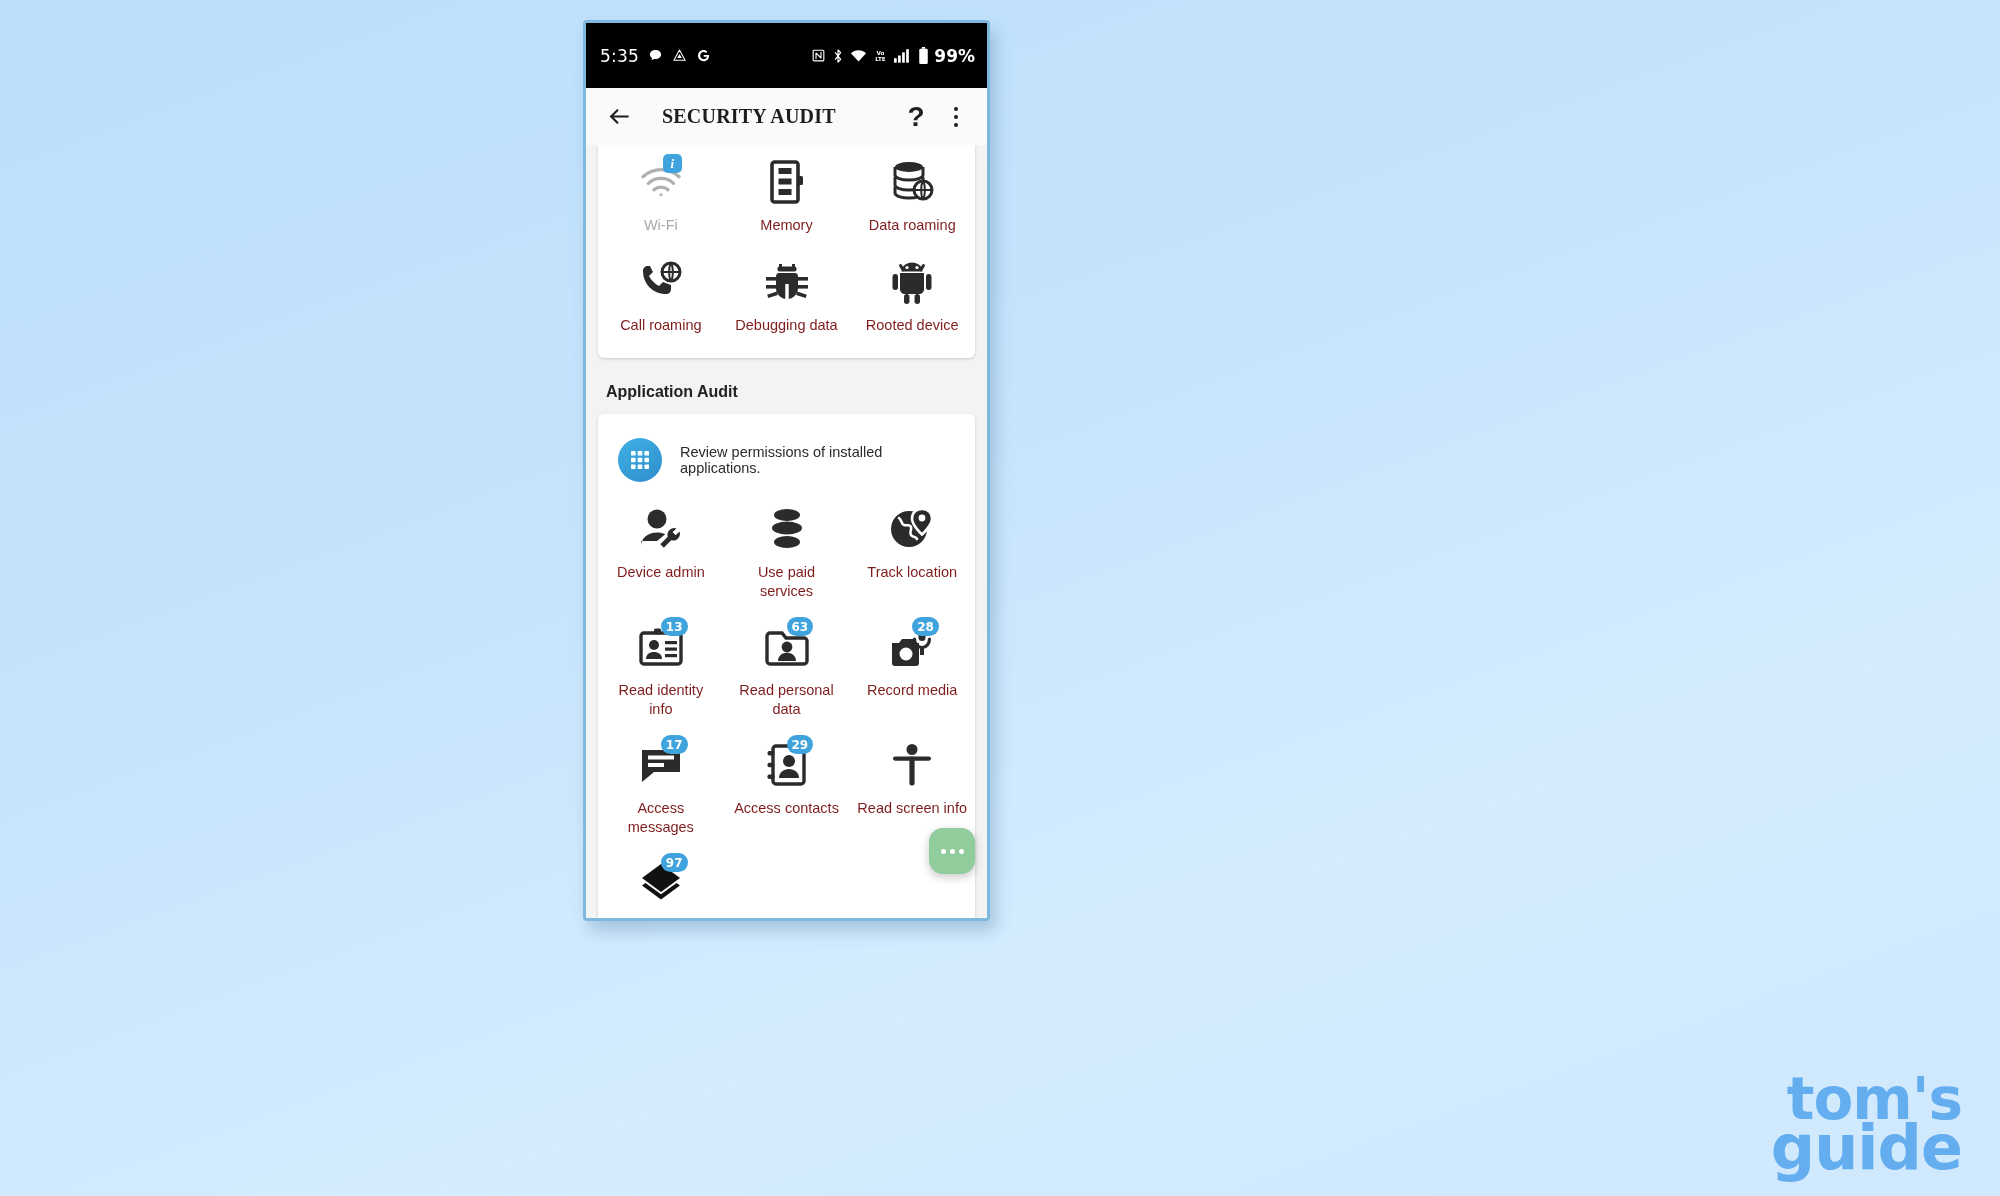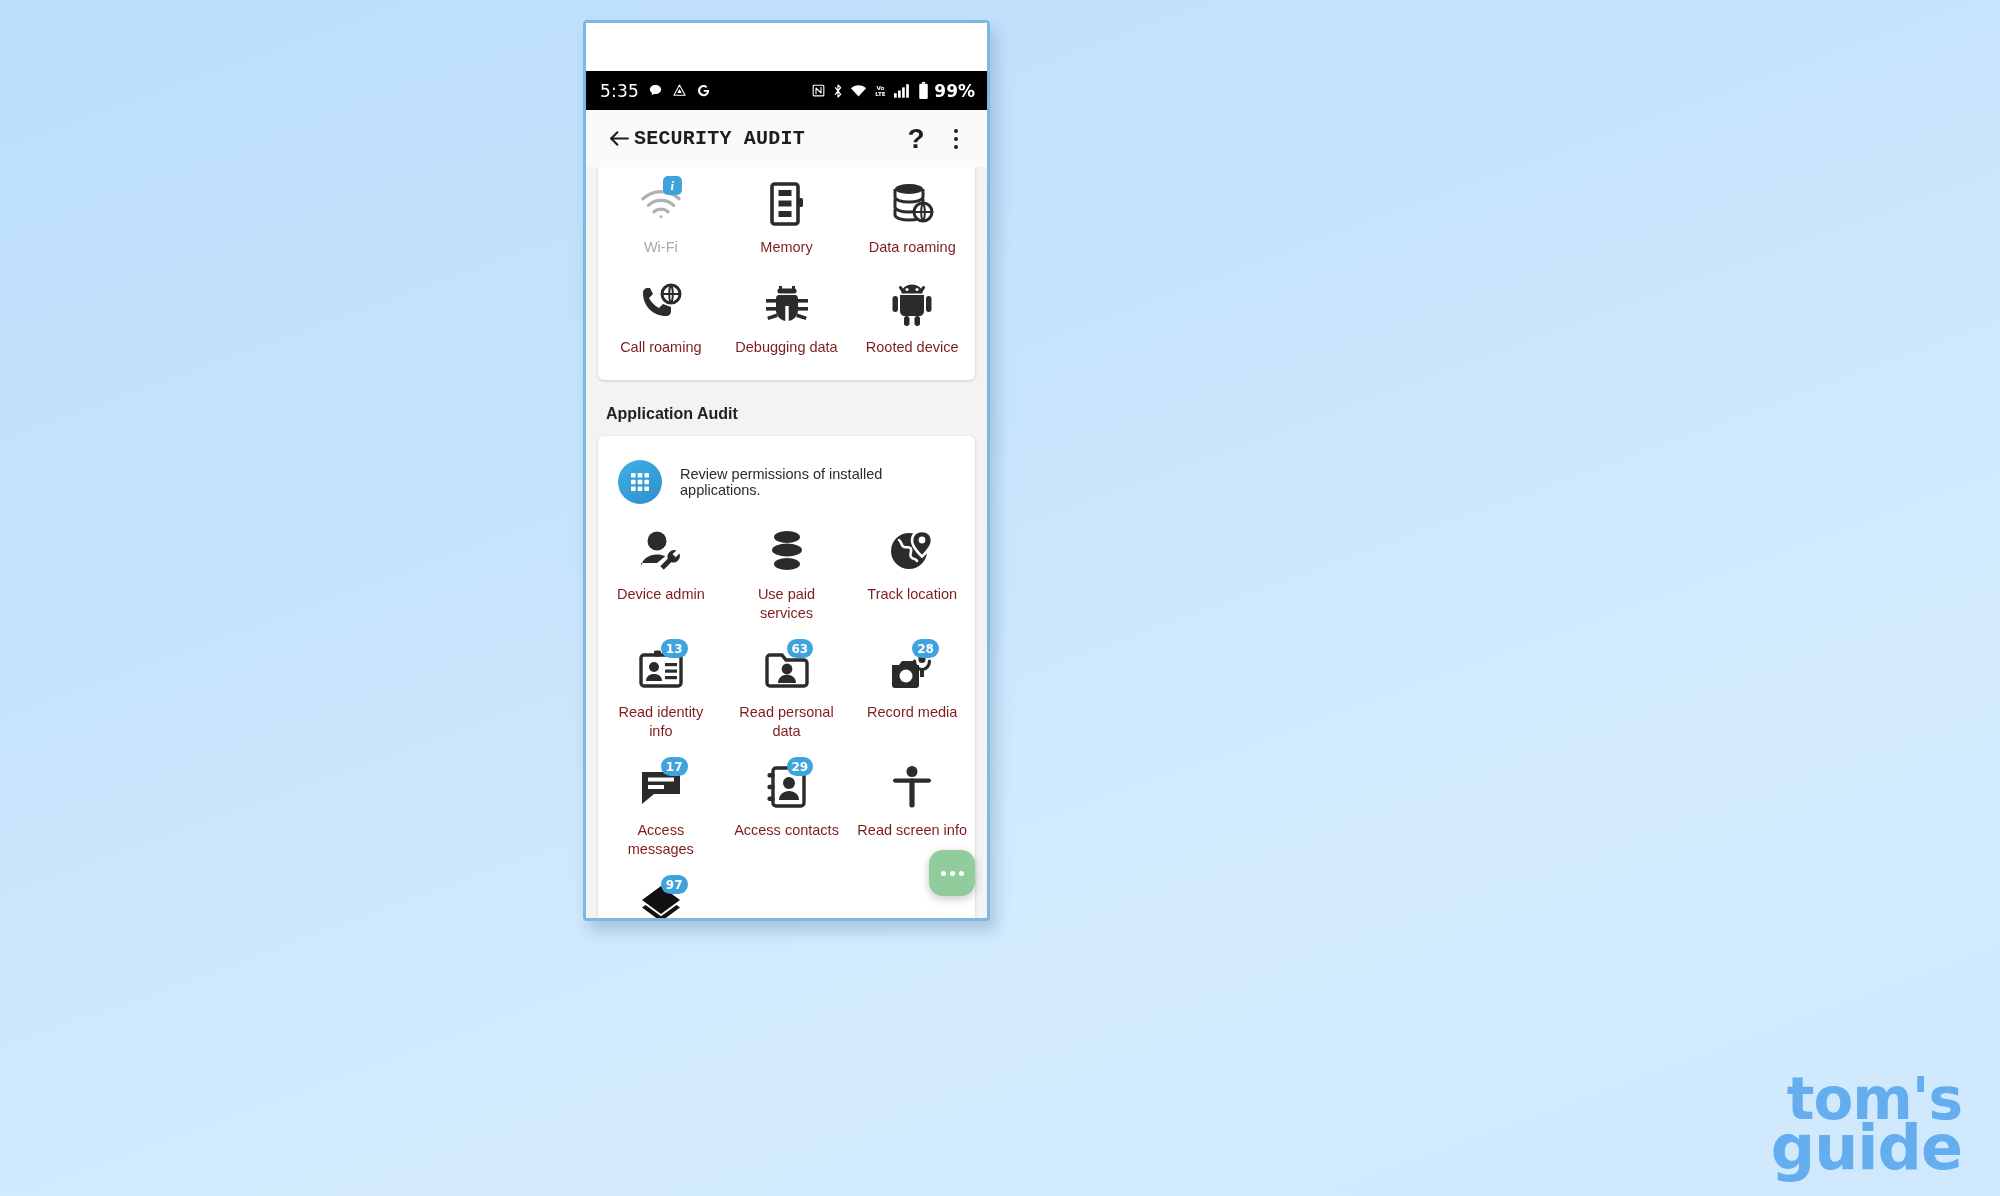--- a/index.html
+++ b/index.html
@@ -50,29 +50,28 @@
     height: 100%;
     background: #ffffff;
     overflow: hidden;
     position: relative;
     display: flex;
     flex-direction: column;
   }
 
   
   #status-bar {
-    height: 39px;
+    height: 65px;
     background: #000000;
     color: #ffffff;
     display: flex;
     align-items: center;
     justify-content: space-between;
     padding: 0 12px 0 14px;
     flex: 0 0 auto;
-    margin-top: 48px;
   }
   .sb-left, .sb-right { display: flex; align-items: center; }
   .sb-left { gap: 9px; }
   .sb-right { gap: 6px; }
   #status-time { font-size: 17px; letter-spacing: 0.2px; font-family: "DejaVu Sans", sans-serif; }
   .sb-icon { display: block; }
   #battery-pct { font-size: 17px; font-weight: 600; font-family: "DejaVu Sans", sans-serif; margin-left: -1px; }
 
   
   #toolbar {
@@ -84,24 +83,24 @@
     flex: 0 0 auto;
     position: relative;
     z-index: 5;
   }
   #back-button { width: 30px; height: 30px; display: flex; align-items: center; justify-content: center; cursor: pointer; }
   #toolbar-title {
     font-size: 20px;
     font-weight: 700;
     color: #1d1d1d;
     letter-spacing: 0.2px;
-    margin-left: 0;
+    margin-left: 28px;
     flex: 1 1 auto;
     white-space: nowrap;
-    font-family: Liberation Mono, monospace;
+    font-family: Liberation Serif, serif;
   }
   #help-button {
     font-size: 28px; font-weight: 700; color: #1d1d1d;
     width: 34px; height: 40px; display: flex; align-items: center; justify-content: center;
     cursor: pointer; font-family: "Liberation Sans", sans-serif;
   }
   #overflow-button {
     width: 34px; height: 40px; display: flex; flex-direction: column;
     align-items: center; justify-content: center; gap: 4px; cursor: pointer; margin-left: 6px;
   }

